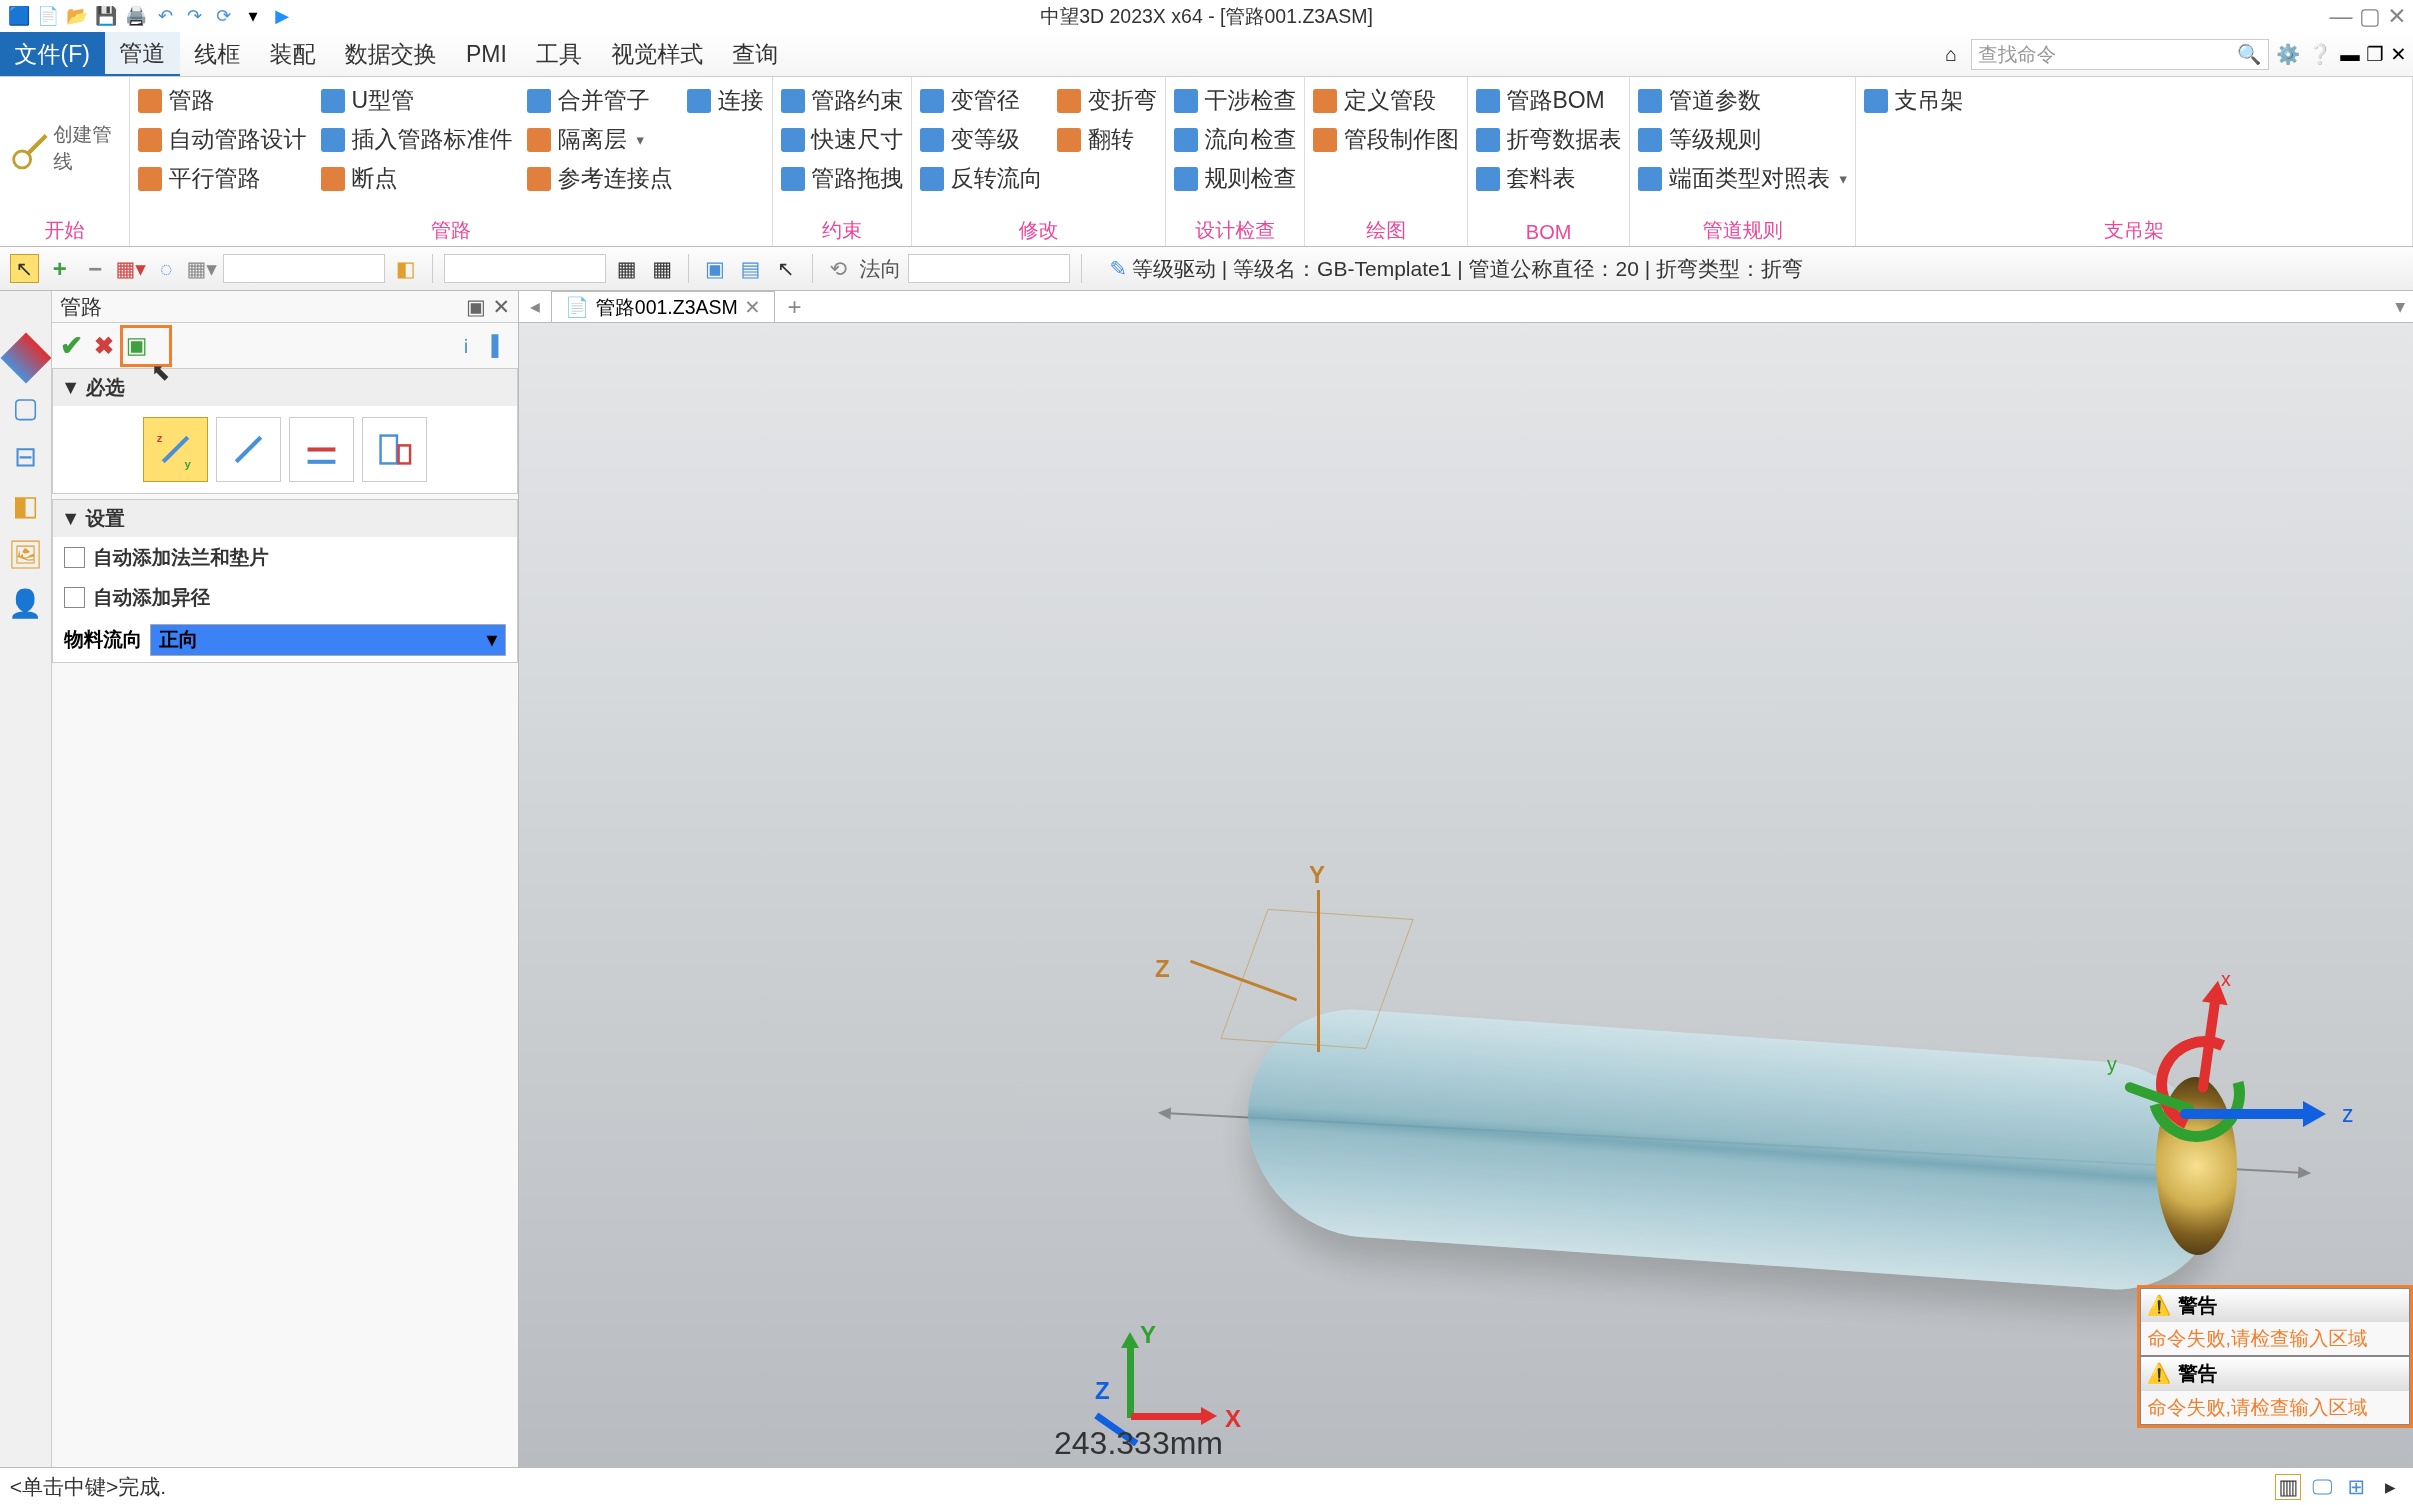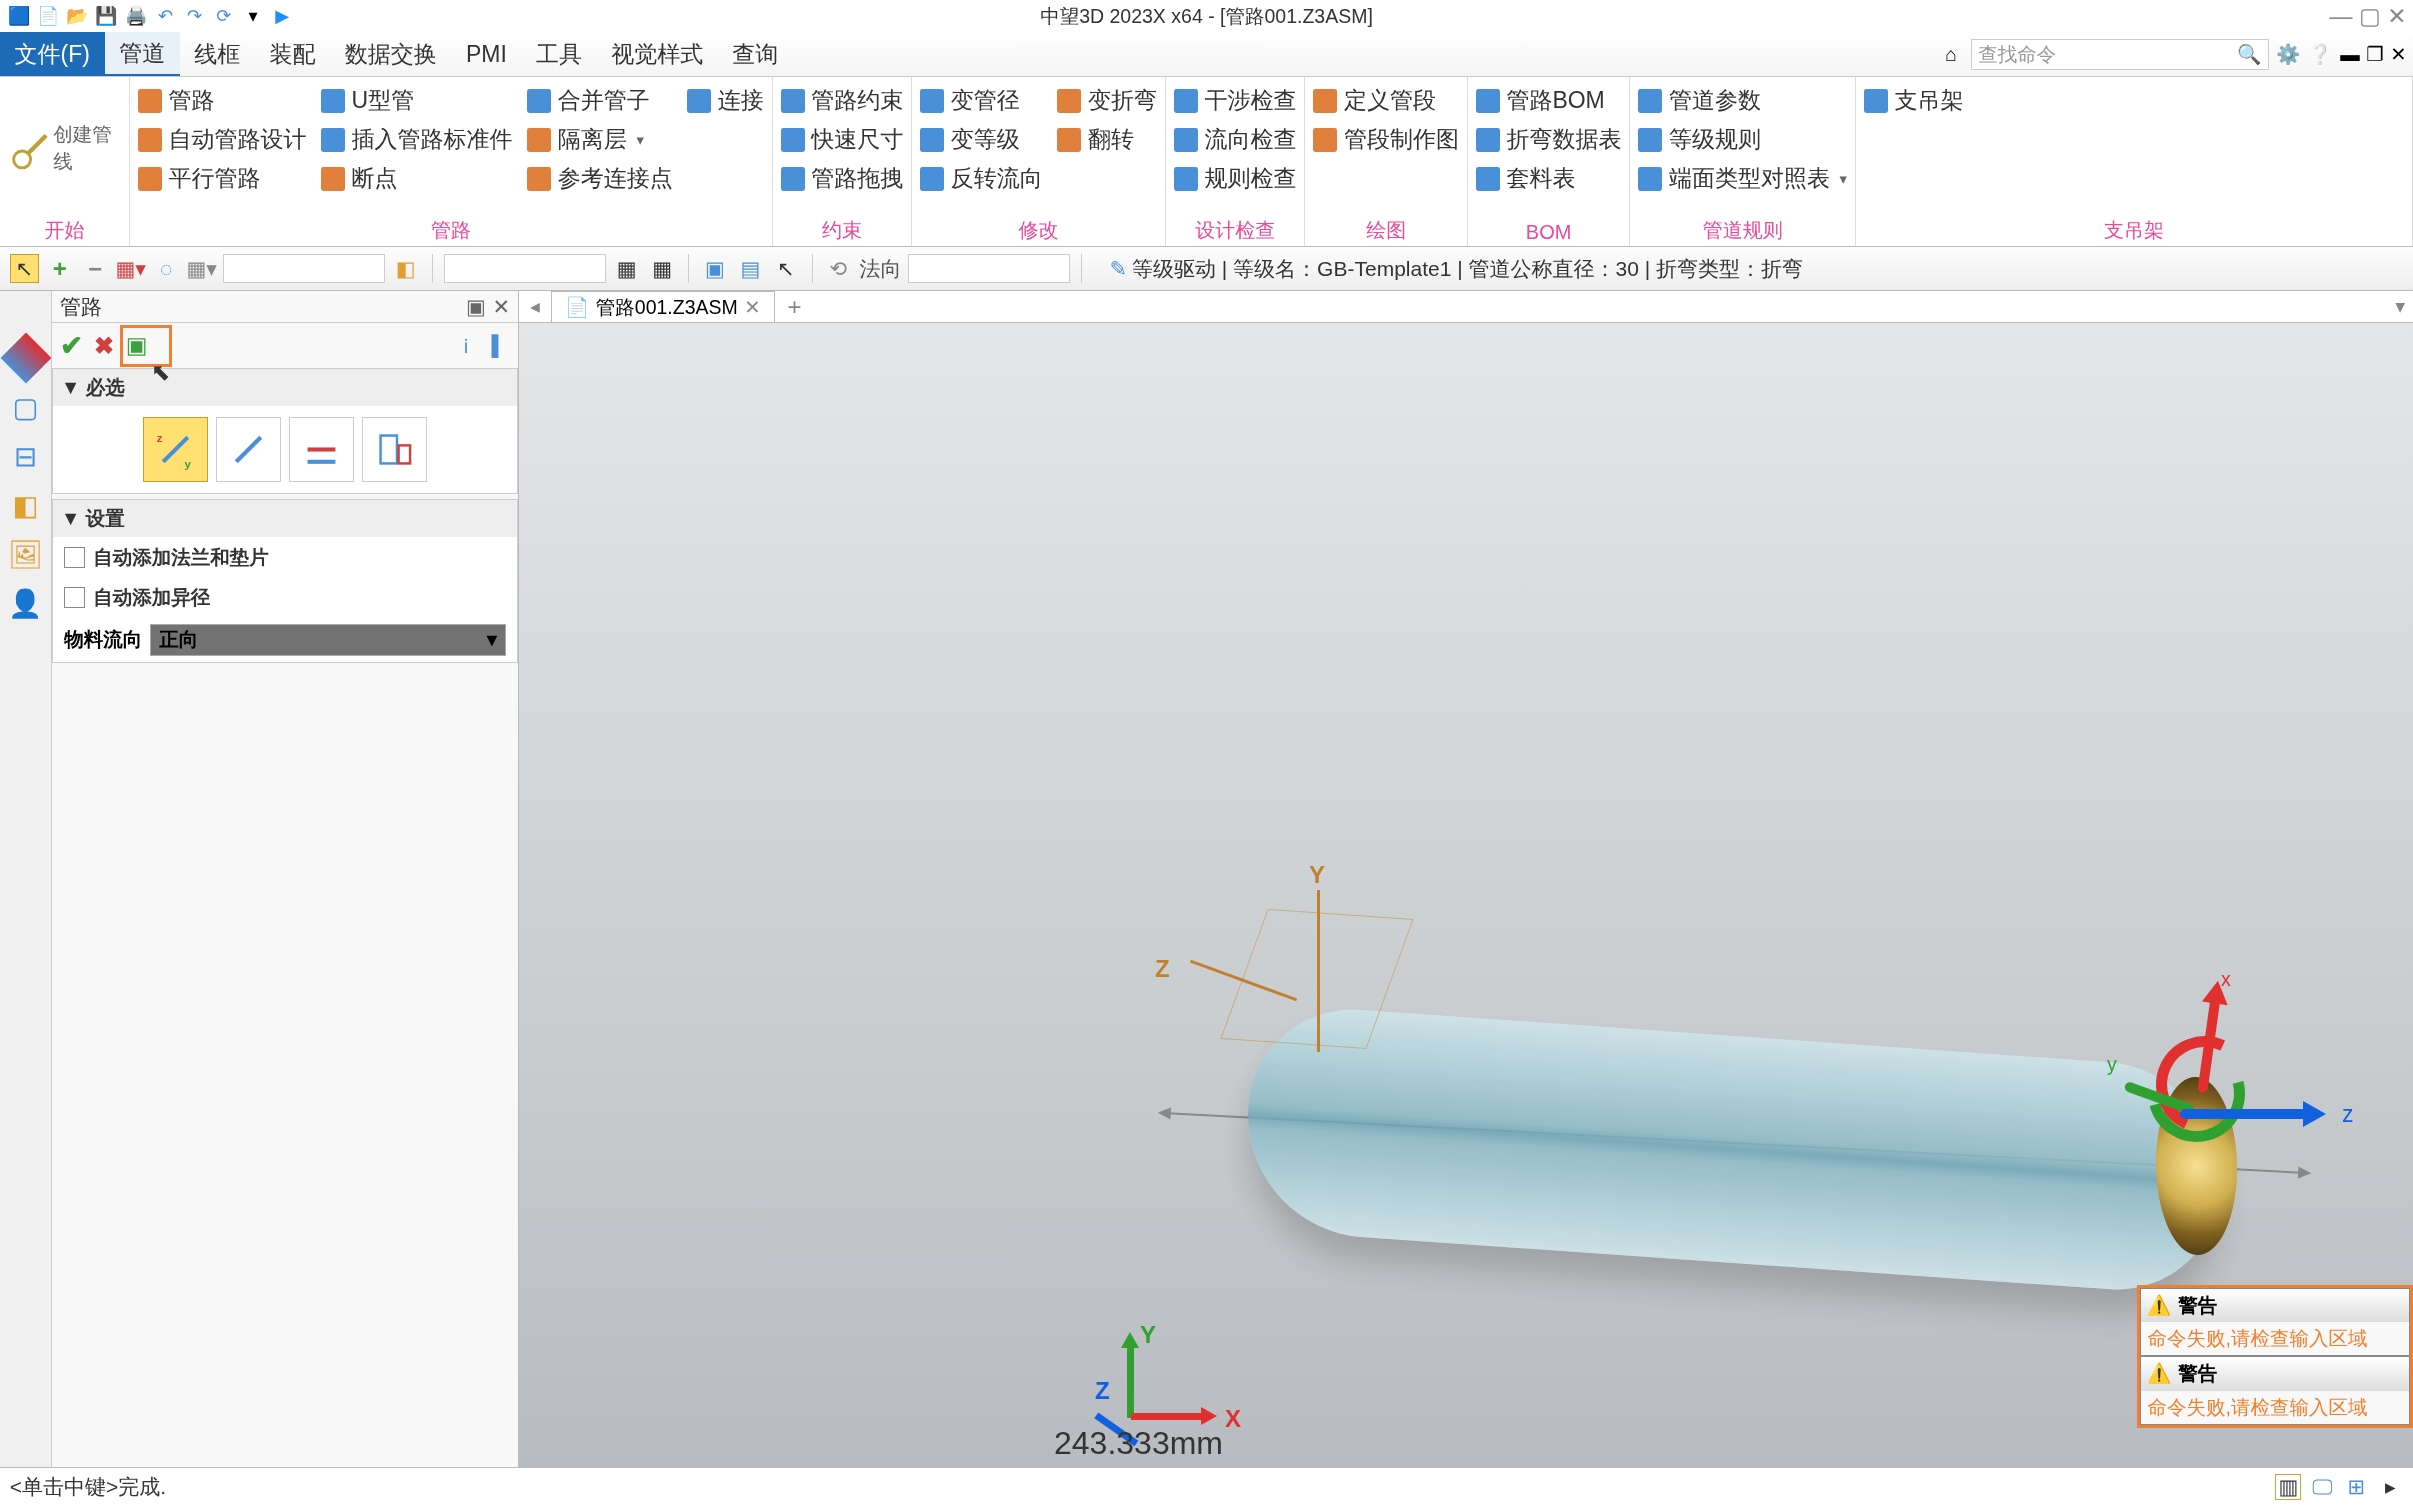--- a/index.html
+++ b/index.html
@@ -58,21 +58,21 @@
 .leftpanel .secthdr { background: #eee; padding: 4.9px 8px; color: #333; }
 .leftpanel .iconrow { display: flex; gap: 8px; padding: 11.3px 0; justify-content: center; }
 .leftpanel .iconrow .optico { width: 65px; height: 65px; border: 0.8px solid #ccc; background: #fff; display: flex; align-items: center; justify-content: center; }
 .leftpanel .iconrow .optico.sel { background: #ffe070; border-color: #c0a030; }
 .leftpanel .fieldrow { display: flex; align-items: center; gap: 8px; padding: 6.5px 11.3px; }
 .leftpanel .fieldrow .finput { flex: 1; height: 36px; border: 0.8px solid #aaa; background: #fff; padding: 0 8px; display: flex; align-items: center; }
 .leftpanel .fieldrow .ftrail { width: 29px; height: 29px; display: flex; align-items: center; justify-content: center; }
 .leftpanel .chkrow { display: flex; align-items: center; gap: 8px; padding: 6.5px 11.3px; color: #333; }
 .leftpanel .chkrow .chk { width: 21px; height: 21px; border: 0.8px solid #888; background: #fff; }
 .leftpanel .ddrow { display: flex; align-items: center; gap: 8px; padding: 6.5px 11.3px; }
-.leftpanel .ddrow .ddsel { flex: 1; height: 32px; border: 0.8px solid #aaa; background: #737373; padding: 0 8px; display: flex; align-items: center; justify-content: space-between; }
+.leftpanel .ddrow .ddsel { flex: 1; height: 32px; border: 0.8px solid #aaa; background: #3b82f6; padding: 0 8px; display: flex; align-items: center; justify-content: space-between; }
 
 
 .viewport { flex: 1; display: flex; flex-direction: column; background: #d0d3d6; position: relative; }
 .viewport .tabbar { height: 32px; background: #fff; border-bottom: 0.8px solid #bbb; display: flex; align-items: center; }
 .viewport .tabbar .vtab { padding: 0 13px; height: 100%; display: flex; align-items: center; gap: 6.5px; border: 0.8px solid #bbb; border-bottom: none; background: #fff; }
 .viewport .tabbar .plus { padding: 0 13px; color: #888; font-size: 24px; }
 .viewport .hints { padding: 3.2px 8px; background: rgba(255,255,255,0); color: #333; font-size: 21px; position: absolute; top: 36px; left: 6.5px; }
 .viewport .hints div { background: rgba(240,240,240,0.5); }
 .viewport .vtoolbar { position: absolute; top: 39px; left: 373px; display: flex; gap: 4.9px; align-items: center; background: rgba(255,255,255,0.0); }
 .viewport .vtoolbar .vtico { width: 32px; height: 32px; display: flex; align-items: center; justify-content: center; }
@@ -410,21 +410,21 @@
   <span class="t2ico" style="color:#4a90d9">▣</span>
   <span class="t2ico" style="color:#4a90d9">▤</span>
   <span class="t2ico">↖</span>
   <div class="sep"></div>
   <span class="t2ico" style="color:#888">⟲</span>
   <span class="t2text">法向</span>
   <div style="width:162px;height:29px;border:0.8px solid #ccc;background:#fff"></div>
   <div class="sep"></div>
   <div class="t2status">
     <span style="color:#4a90d9">✎</span>
-    <span>等级驱动 | 等级名：GB-Template1 | 管道公称直径：30 | 折弯类型：折弯</span>
+    <span>等级驱动 | 等级名：GB-Template1 | 管道公称直径：20 | 折弯类型：折弯</span>
   </div>
 </div>
 
 <div class="main">
 
   <div class="leftpanel">
     <div class="vstrip">
       <span class="vico" style="background:linear-gradient(#e03030,#4a90d9);transform:rotate(45deg)"></span>
       <span class="vico" style="color:#4a90d9;font-size:27.6px">▢</span>
       <span class="vico" style="color:#4a90d9;font-size:27.6px">⊟</span>

